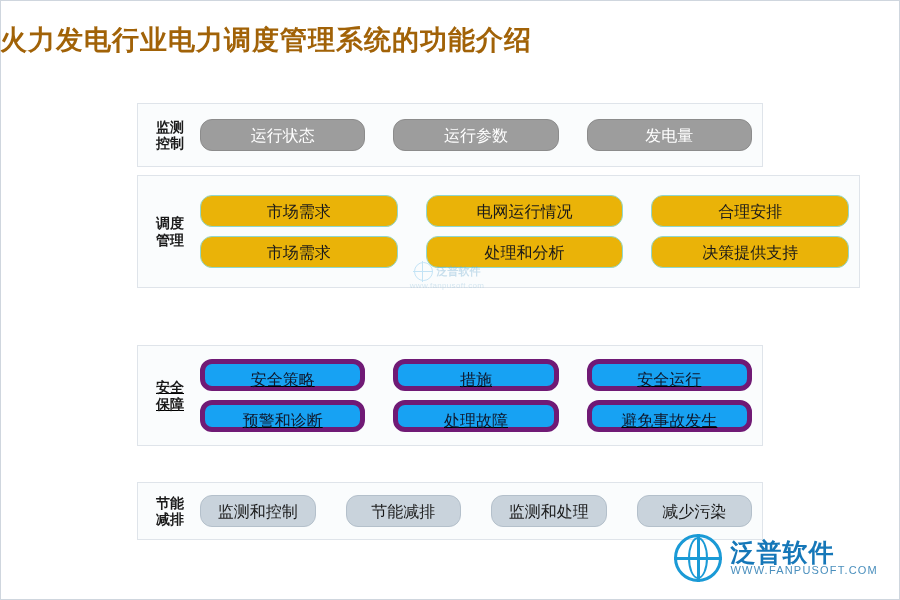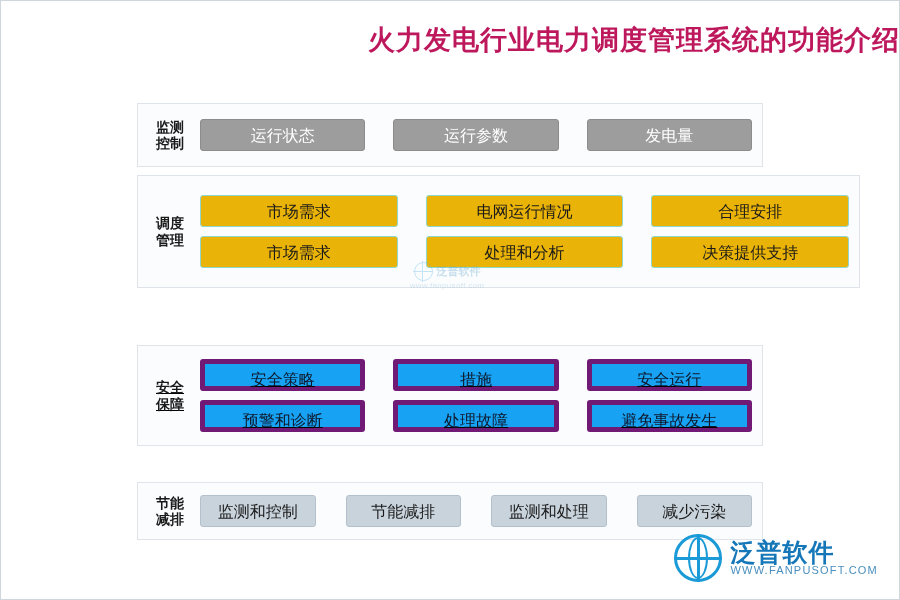--- a/index.html
+++ b/index.html
@@ -19,24 +19,24 @@
     left: 0; top: 0;
     width: 900px; height: 600px;
     box-sizing: border-box;
     border: 1px solid #cfd6de;
     pointer-events: none;
   }
   .title {
     position: absolute;
     left: 0; top: 22px;
     width: 900px;
-    text-align: right;
+    text-align: left;
     font-size: 27px;
     font-weight: bold;
-    color: #be185d;
+    color: #a16207;
     letter-spacing: 1px;
   }
 
   
   .group {
     position: absolute;
     box-sizing: border-box;
     border: 1px solid #dfe4ea;
     background: #fafcfd;
     display: flex;
@@ -63,21 +63,21 @@
     display: flex;
     gap: 28px;
   }
   .cell {
     flex: 1;
     height: 32px;
     line-height: 32px;
     text-align: center;
     font-size: 16px;
     color: #1a1a1a;
-    border-radius: 3px;
+    border-radius: 12px;
     box-sizing: border-box;
     white-space: nowrap;
   }
 
   
   #group-monitor { left: 137px; top: 103px; width: 626px; height: 64px; }
   #group-monitor .cell {
     background: #9d9d9d;
     color: #ffffff;
     border: 1px solid #8c8c8c;

